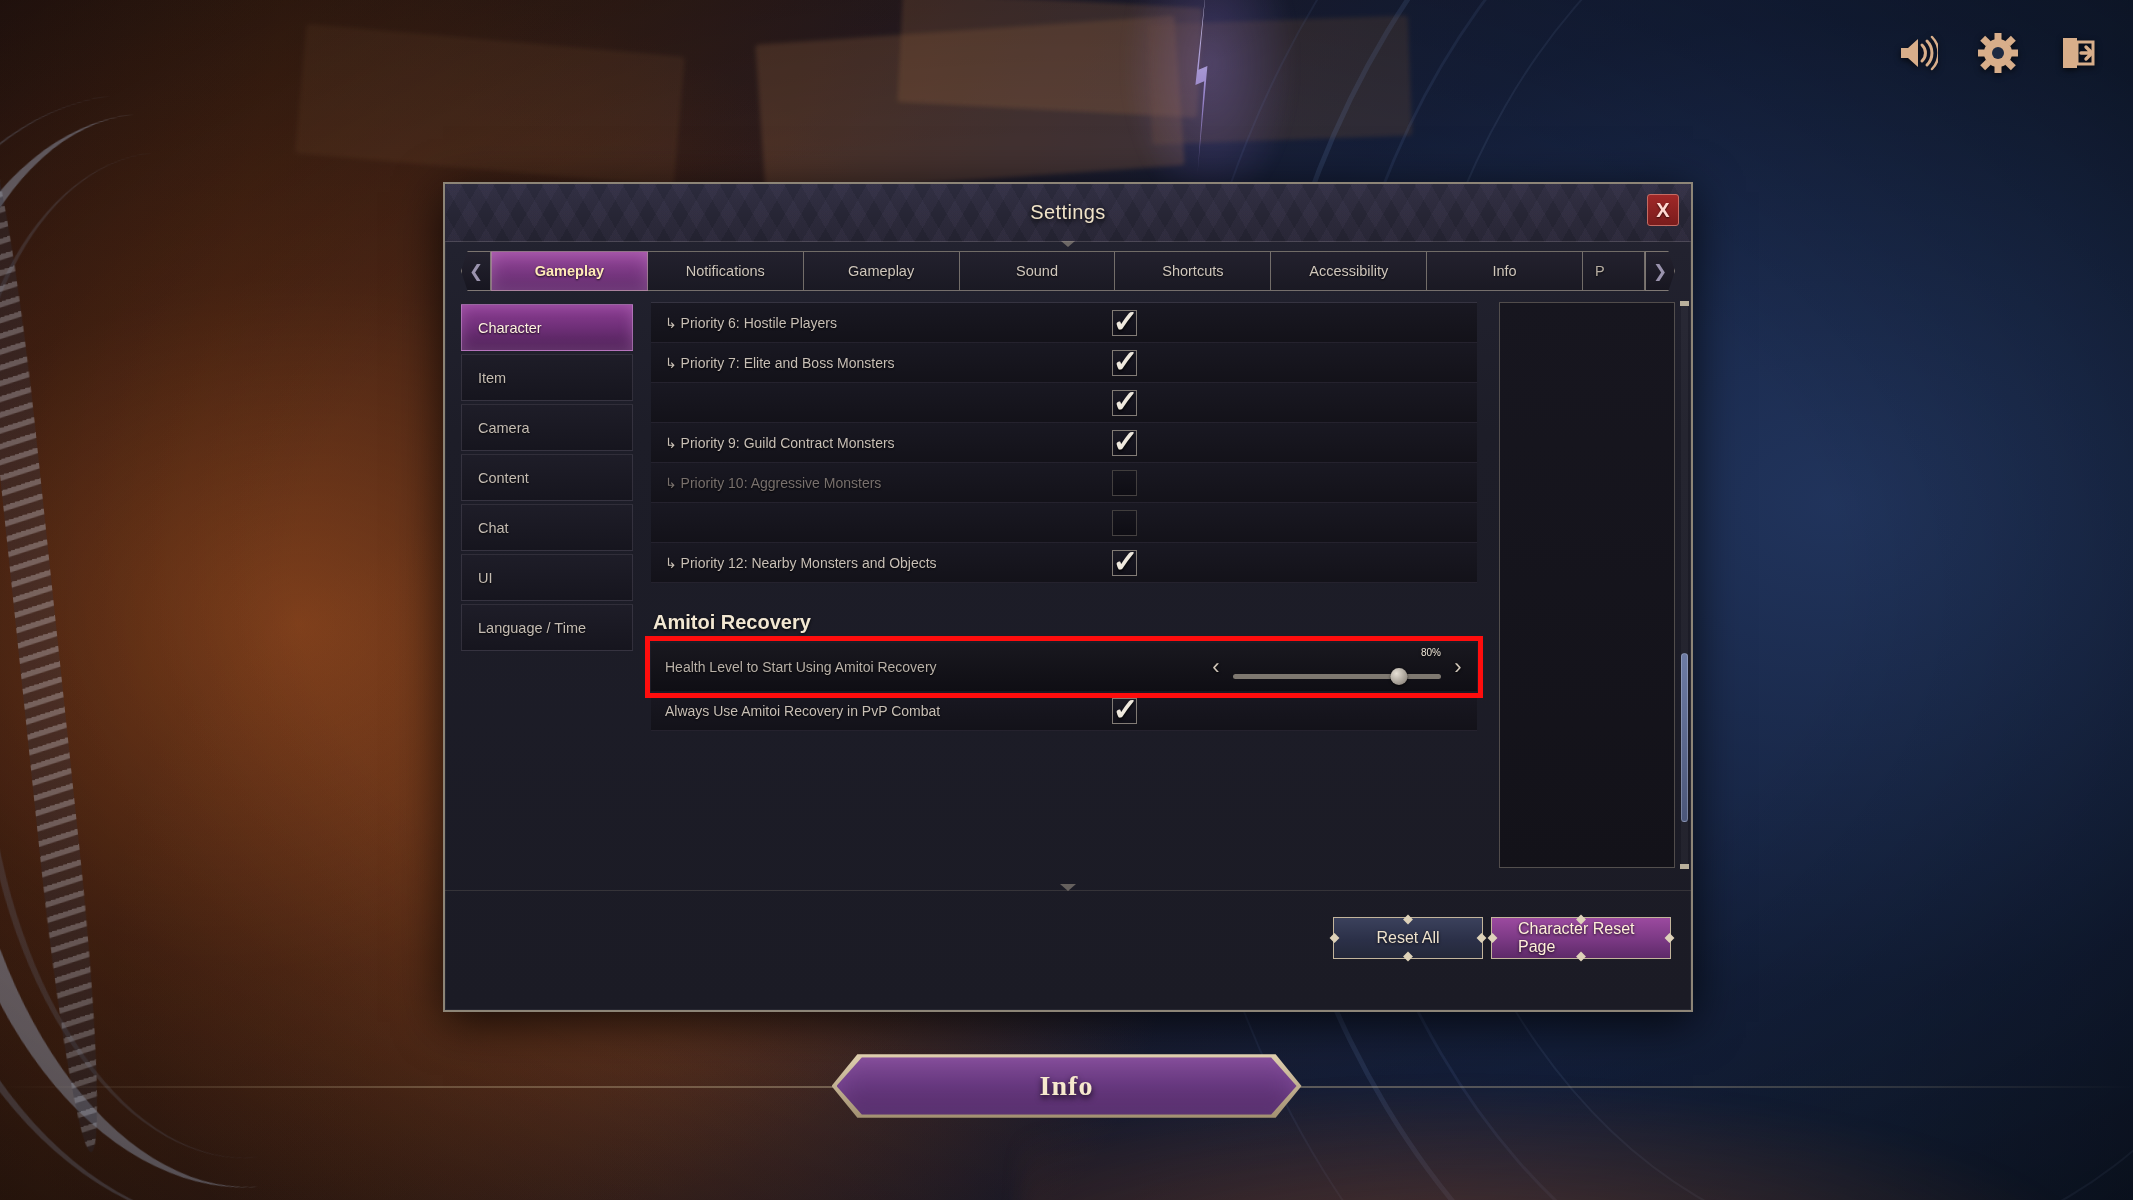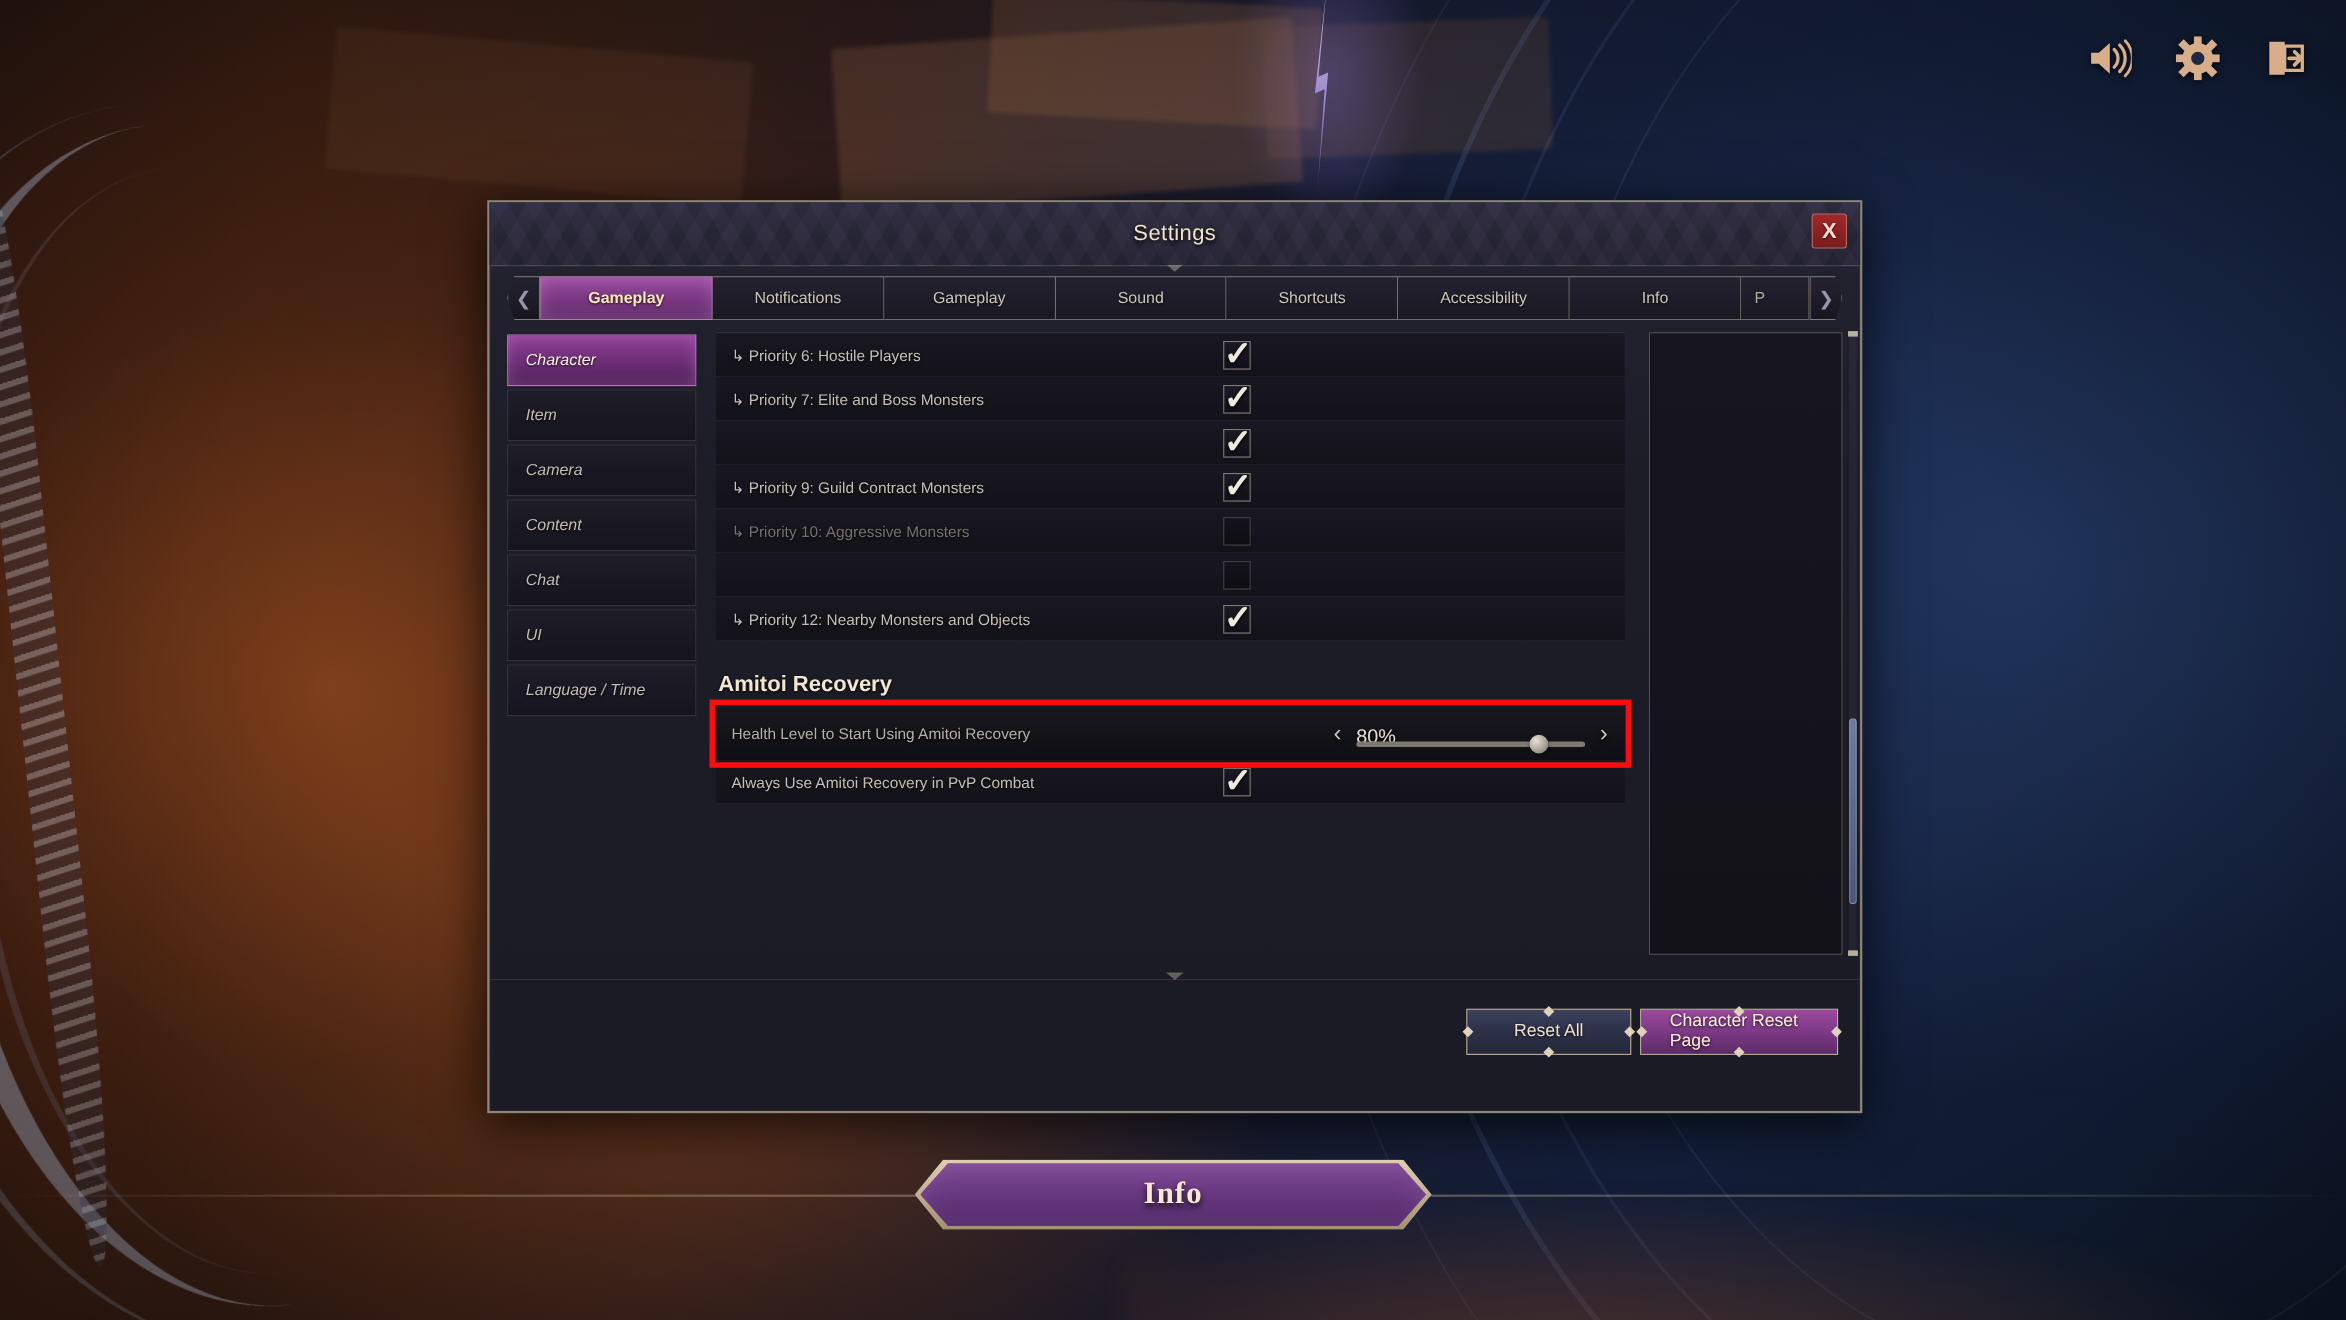--- a/index.html
+++ b/index.html
@@ -156,21 +156,20 @@
   
   .dlgbody { display:flex; padding:8px 16px 0 16px; height:574px; gap:0; }
   .sidenav { width:172px; flex:0 0 auto; padding-top:2px; }
   .navitem {
     height:47px; margin-bottom:3px;
     background:linear-gradient(180deg,#1e1d28 0%, #16151e 100%);
     border:1px solid rgba(120,112,130,0.28);
     display:flex; align-items:center; padding-left:16px;
     color:#c5bcb2; font-size:14.5px; cursor:pointer;
     text-shadow:0 1px 2px rgba(0,0,0,0.8);
-    font-style:italic;
   }
   .navitem.active {
     background:linear-gradient(180deg,#8e3f95 0%, #6f2f78 50%, #4d2156 100%);
     border:1px solid rgba(215,160,220,0.55);
     color:#fff2e0;
     box-shadow:inset 0 0 14px rgba(255,180,255,0.22);
   }
 
   
   .center { flex:1 1 auto; position:relative; padding:0 12px 0 18px; min-width:0; }
@@ -212,22 +211,22 @@
   }
   .sliderrow .lbl { color:#b8b0a7; font-size:14px; flex:1 1 auto; text-shadow:0 1px 2px rgba(0,0,0,0.85); }
   .stepper { display:flex; align-items:center; gap:4px; padding-right:6px; }
   .stepbtn {
     width:26px; height:34px; display:flex; align-items:center; justify-content:center;
     color:#cfc5b8; font-size:22px; cursor:pointer; line-height:1;
     text-shadow:0 1px 3px rgba(0,0,0,0.8);
   }
   .slider { width:208px; position:relative; height:38px; }
   .slider .val {
-    position:absolute; top:-1px; left:0; right:0; text-align:left;
-    color:#ece3d4; font-size:18px; text-shadow:0 1px 3px rgba(0,0,0,0.85);margin-top:12px;
+    position:absolute; top:-1px; left:0; right:0; text-align:right;
+    color:#ece3d4; font-size:10px; text-shadow:0 1px 3px rgba(0,0,0,0.85);
   }
   .slider .track {
     position:absolute; left:0; right:0; top:26px; height:5px; border-radius:3px;
     background:#7e7870;
   }
   .slider .knob {
     position:absolute; top:20px; width:17px; height:17px; border-radius:50%;
     background:radial-gradient(circle at 35% 32%, #e6e0d6, #9d968d 68%, #6d675f 100%);
     box-shadow:0 1px 3px rgba(0,0,0,0.7);
     cursor:pointer; transform:translateX(-50%);

